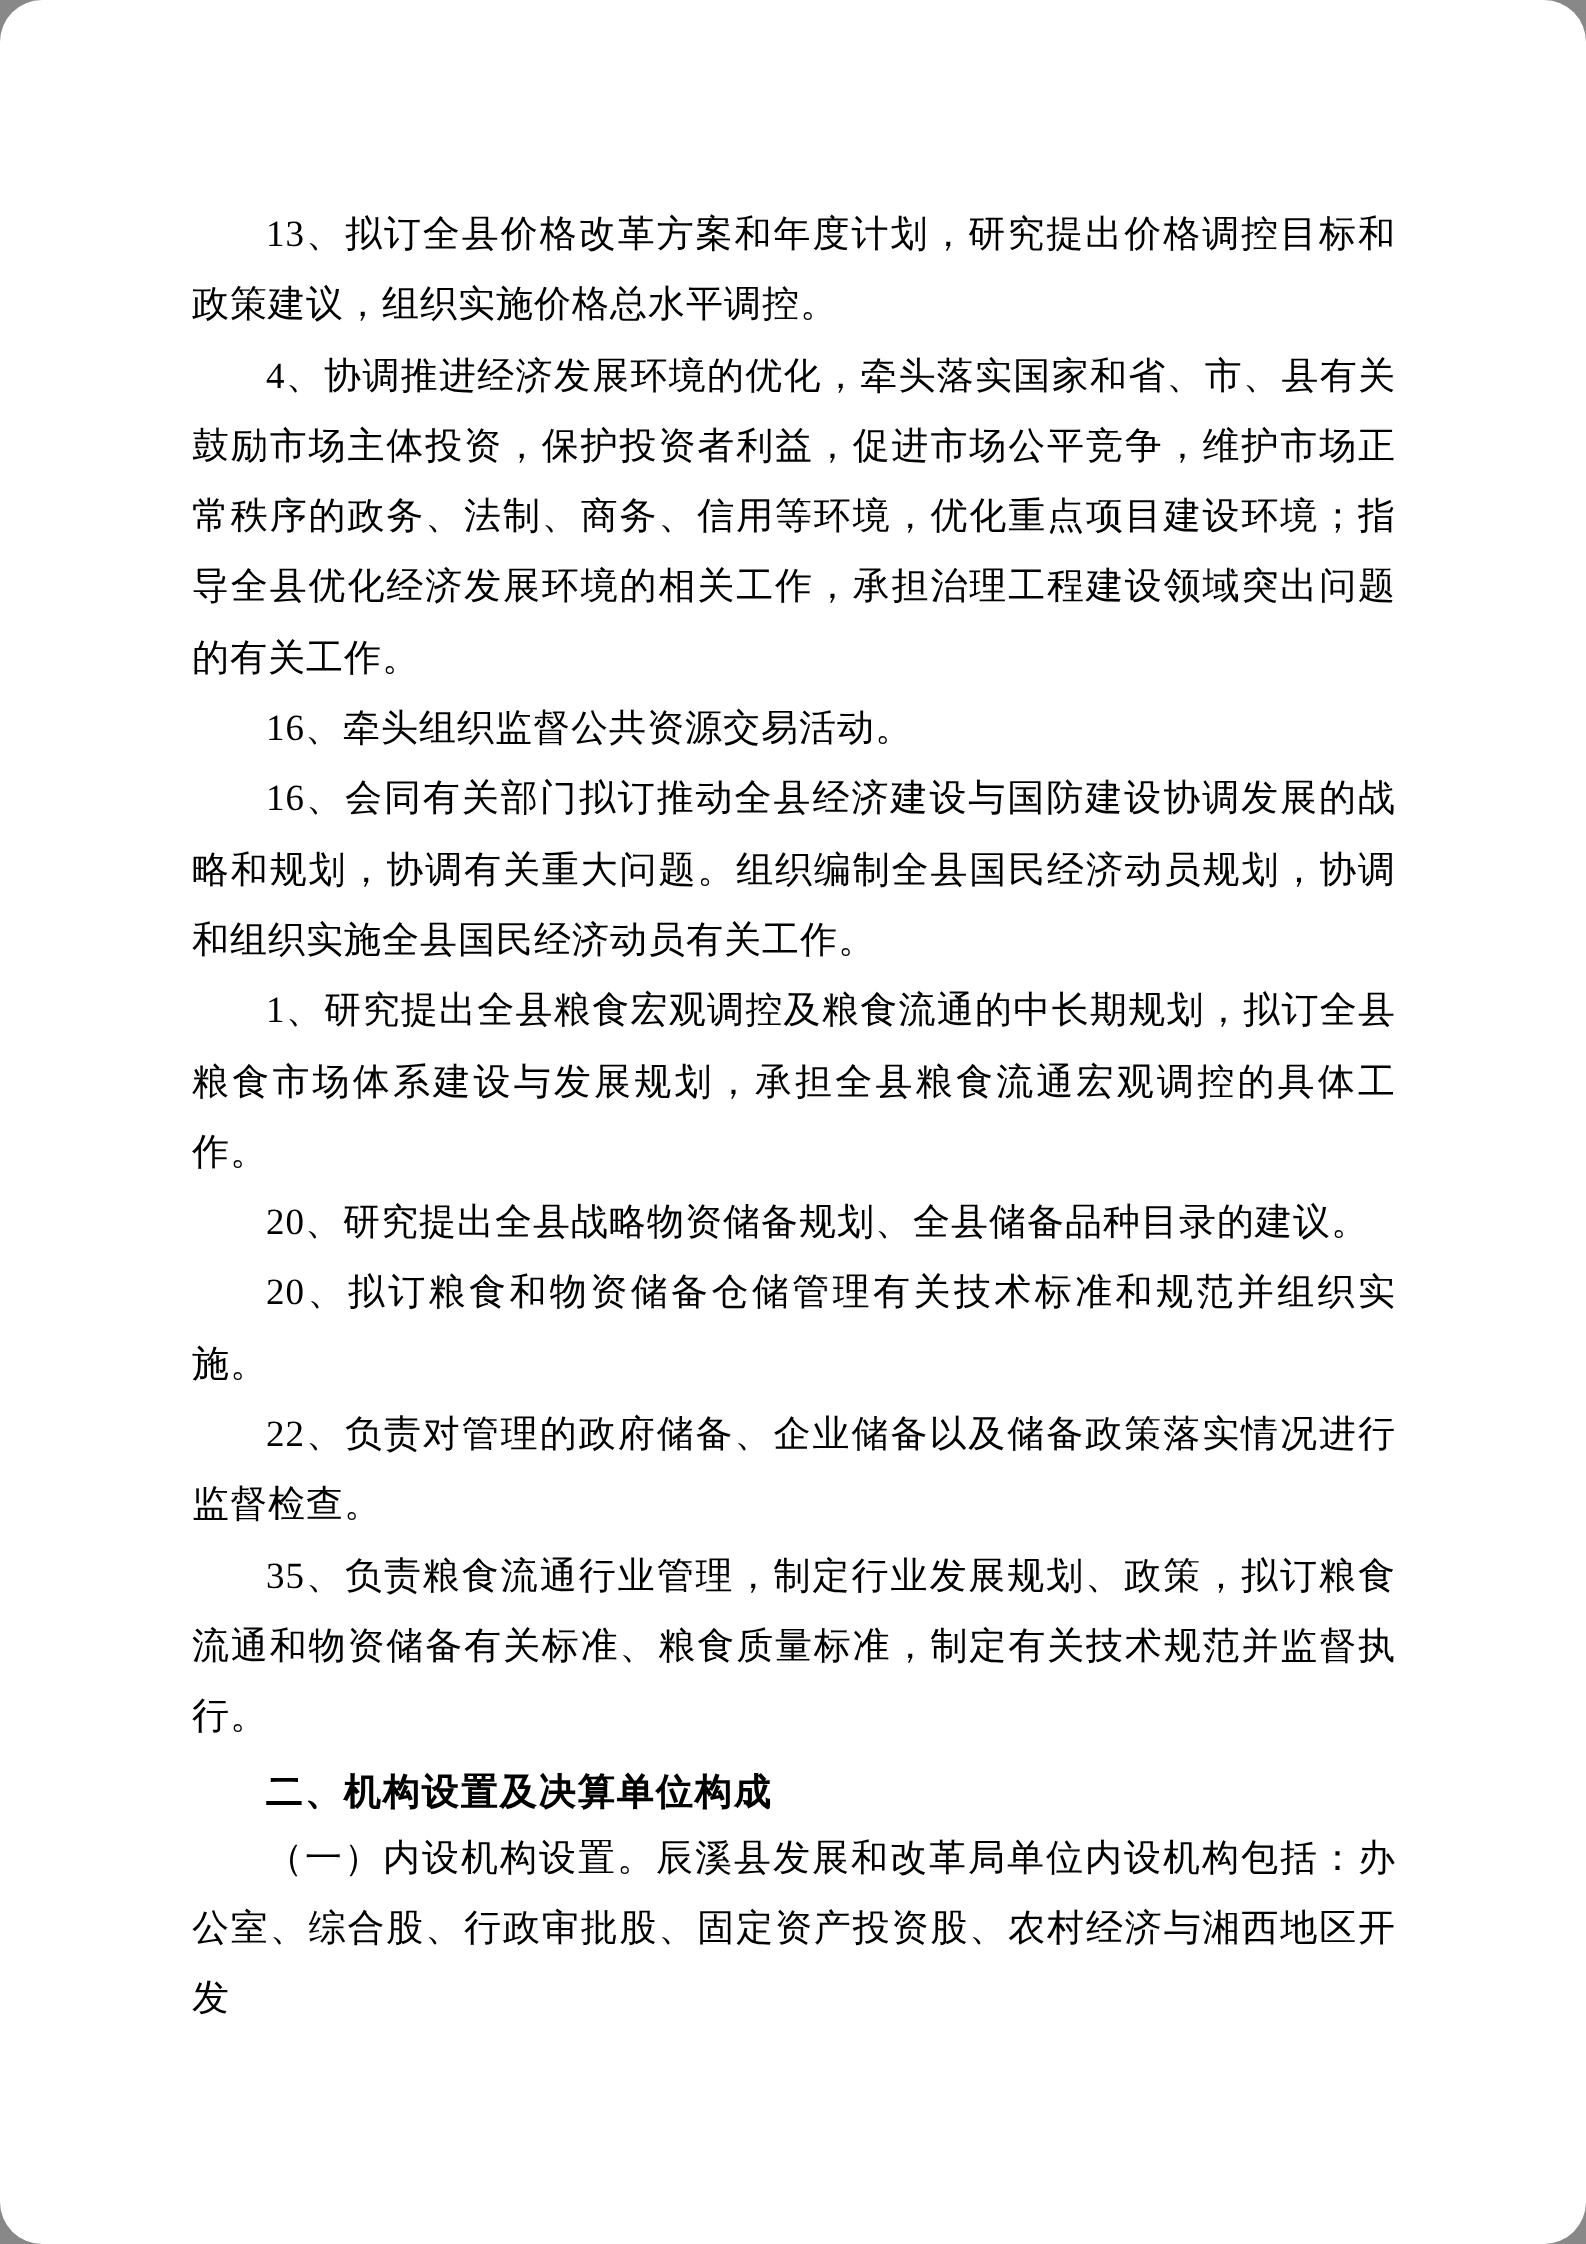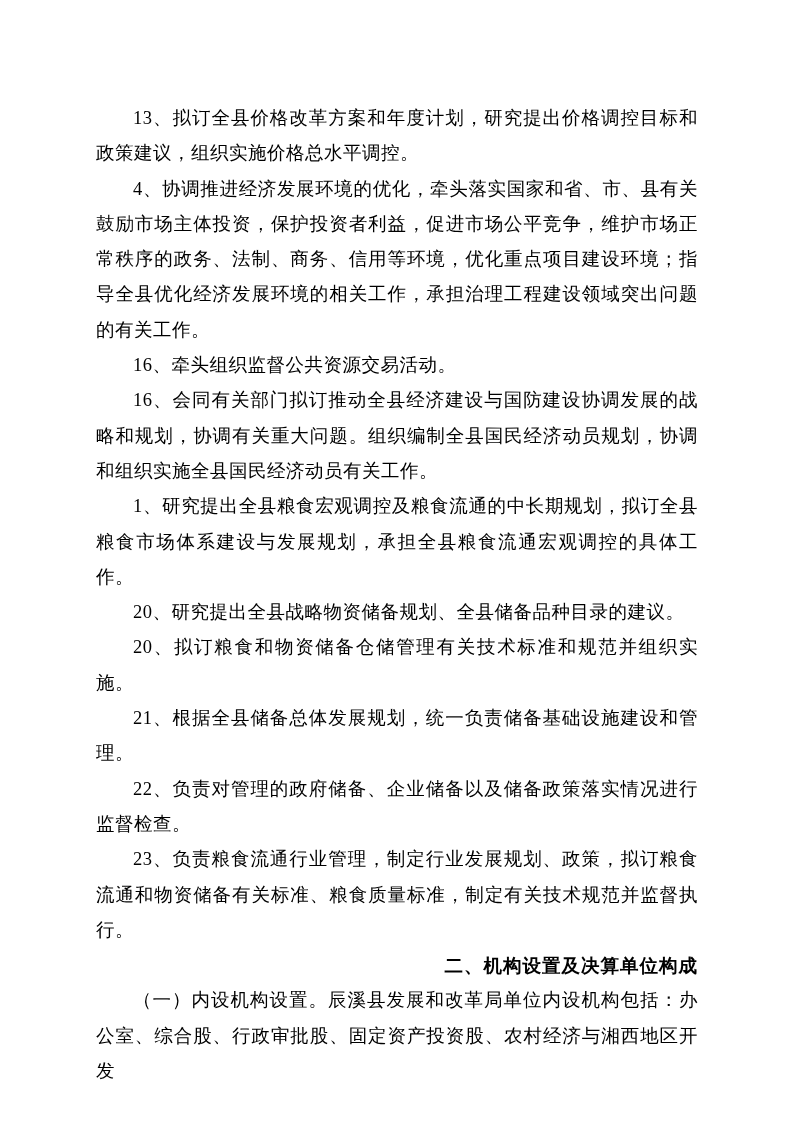--- a/index.html
+++ b/index.html
@@ -8,20 +8,21 @@
     background: #888;
   }
   .page {
     position: relative;
     width: 793px;
     height: 1122px;
     margin: 0 auto;
     background: #ffffff;
     overflow: hidden;
     box-sizing: border-box;
+    border-radius: 21px;
   }
   .content {
     position: absolute;
     left: 96px;
     top: 101px;
     width: 602px;
     color: #000000;
   }
   .para {
     margin: 0;
@@ -31,34 +32,33 @@
     text-align: justify;
     text-indent: 2em;
     letter-spacing: 0.5px;
     word-break: break-all;
   }
   .para.heading {
     font-family: "Liberation Sans", "DejaVu Sans", sans-serif;
     font-weight: bold;
     font-size: 18.5px;
     letter-spacing: 1px;
-    text-align: right;
+    text-align: left;
   }
 </style>
 </head>
 <body>
 
 <div class="page">
   <div class="content">
     <p class="para">13、拟订全县价格改革方案和年度计划，研究提出价格调控目标和政策建议，组织实施价格总水平调控。</p>
     <p class="para">4、协调推进经济发展环境的优化，牵头落实国家和省、市、县有关鼓励市场主体投资，保护投资者利益，促进市场公平竞争，维护市场正常秩序的政务、法制、商务、信用等环境，优化重点项目建设环境；指导全县优化经济发展环境的相关工作，承担治理工程建设领域突出问题的有关工作。</p>
     <p class="para">16、牵头组织监督公共资源交易活动。</p>
     <p class="para">16、会同有关部门拟订推动全县经济建设与国防建设协调发展的战略和规划，协调有关重大问题。组织编制全县国民经济动员规划，协调和组织实施全县国民经济动员有关工作。</p>
     <p class="para">1、研究提出全县粮食宏观调控及粮食流通的中长期规划，拟订全县粮食市场体系建设与发展规划，承担全县粮食流通宏观调控的具体工作。</p>
     <p class="para">20、研究提出全县战略物资储备规划、全县储备品种目录的建议。</p>
     <p class="para">20、拟订粮食和物资储备仓储管理有关技术标准和规范并组织实施。</p>
-    <p class="para">21、根据全县储备总体发展规划，统一负责储备基础设施建设和管理。</p>
     <p class="para">22、负责对管理的政府储备、企业储备以及储备政策落实情况进行监督检查。</p>
-    <p class="para">23、负责粮食流通行业管理，制定行业发展规划、政策，拟订粮食流通和物资储备有关标准、粮食质量标准，制定有关技术规范并监督执行。</p>
+    <p class="para">35、负责粮食流通行业管理，制定行业发展规划、政策，拟订粮食流通和物资储备有关标准、粮食质量标准，制定有关技术规范并监督执行。</p>
     <p class="para heading">二、机构设置及决算单位构成</p>
     <p class="para">（一）内设机构设置。辰溪县发展和改革局单位内设机构包括：办公室、综合股、行政审批股、固定资产投资股、农村经济与湘西地区开发</p>
   </div>
 </div>
 
 </body></html>

